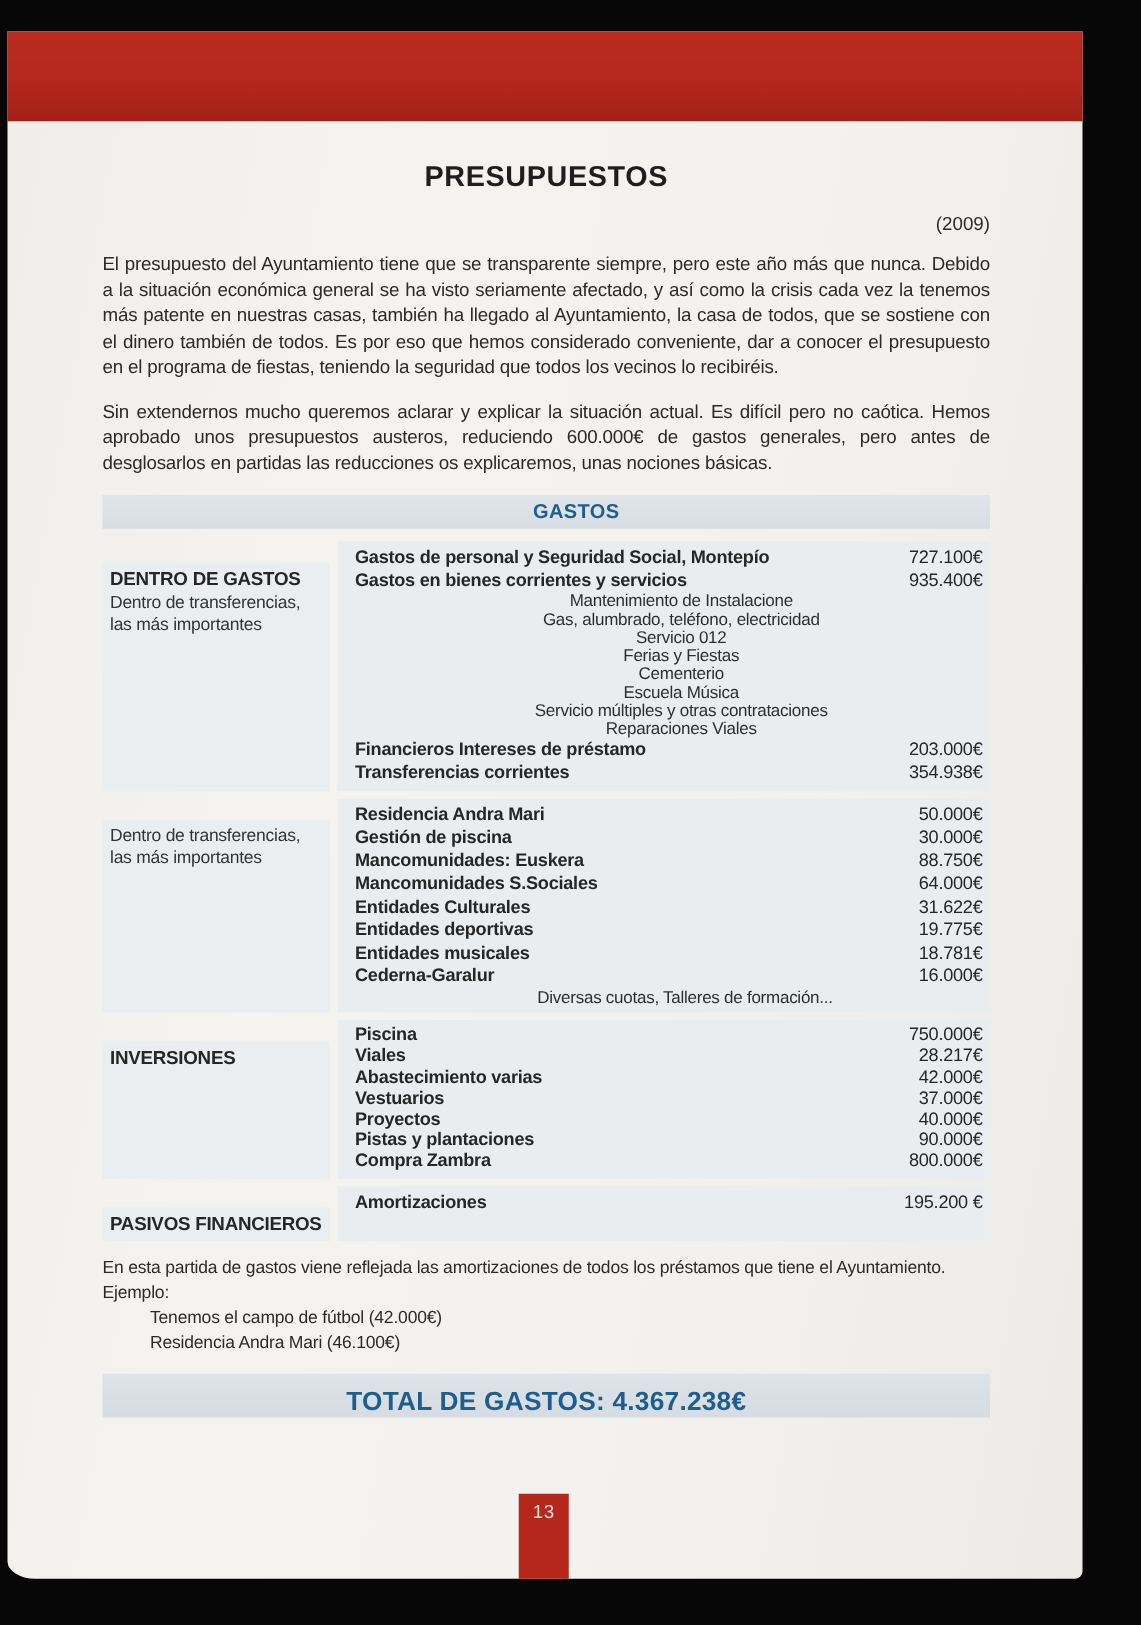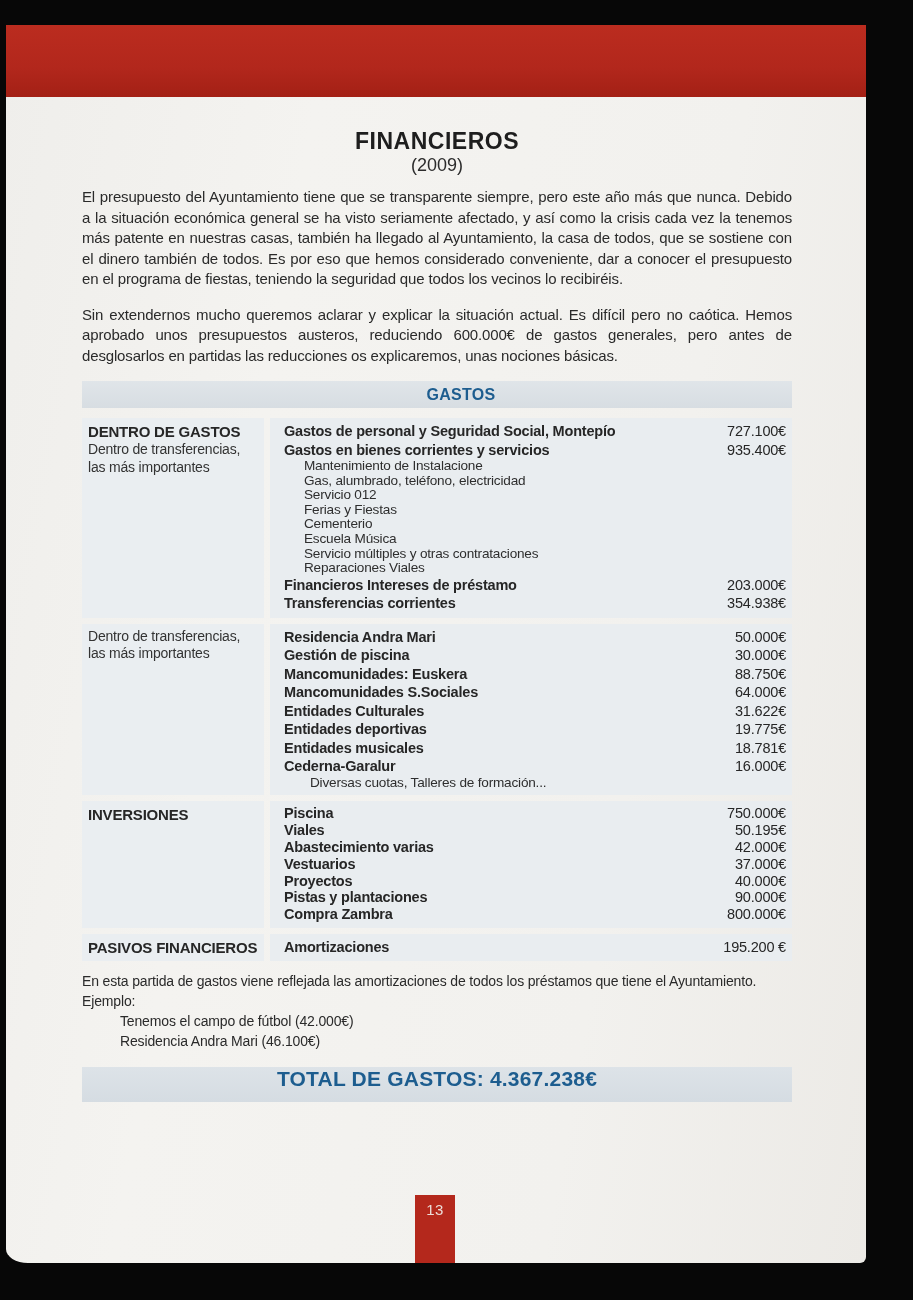--- a/index.html
+++ b/index.html
@@ -22,83 +22,83 @@
     background:linear-gradient(180deg,#bb2c1f 0%,#b2271c 60%,#a32015 100%);
   }
   .content{
     position:absolute;left:76px;top:103px;width:710px;
   }
   .doc-title{
     font-size:23px;font-weight:bold;letter-spacing:.5px;
     text-align:center;line-height:27px;color:#1e1e1e;
   }
   .doc-year{
-    font-size:18px;text-align:center;line-height:20px;margin-top:0;color:#2c2c2c;
+    font-size:15px;text-align:right;line-height:20px;margin-top:15px;color:#2c2c2c;
   }
   .para{
     font-size:15px;line-height:20.5px;text-align:justify;
     letter-spacing:-0.15px;color:#2a2a2a;
   }
   .para1{margin-top:12px;}
   .para2{margin-top:8px;}
   .gastos-bar{
     margin-top:5px;height:27px;
     background:linear-gradient(180deg,#e0e5e9,#d7dde2);
     display:flex;align-items:center;justify-content:center;padding-left:48px;
   }
   .gastos-bar span{
     font-size:16px;font-weight:bold;color:#1d5d8f;letter-spacing:.3px;
   }
   .table{margin-top:10px;}
   .section{display:flex;gap:6px;margin-bottom:6px;}
   .col-left{
     width:182px;flex:0 0 182px;background:#eaeef1;
-    padding:4px 4px 4px 6px;box-sizing:border-box;
+    padding:4px 4px 4px 6px;box-sizing:border-box;margin-top:17px;
   }
   .col-right{
     flex:1;background:#e9edf0;
     padding:4px 6px 5px 14px;box-sizing:border-box;
   }
   .label-bold{font-size:15px;font-weight:bold;line-height:19px;letter-spacing:-0.2px;}
   .label-line{font-size:14px;line-height:17.5px;letter-spacing:-0.2px;color:#333;}
   .row{display:flex;justify-content:space-between;align-items:baseline;}
   .row-text{font-size:14.5px;font-weight:bold;letter-spacing:-0.2px;}
   .row-amount{font-size:14.5px;font-weight:normal;white-space:nowrap;letter-spacing:-0.2px;}
   .sec1 .row-main,.sec2 .row-main,.sec4 .row-main{line-height:18.5px;gap:28px;}
   .sec3 .row-main{line-height:16.8px;}
-  .row-sub{line-height:14.6px;}
+  .row-sub{line-height:14.6px;justify-content:center;}
   .row-sub .row-text{font-weight:normal;font-size:13.6px;padding-left:20px;color:#2e2e2e;}
   .sec2 .row-sub .row-text{padding-left:26px;}
   .note{margin-top:10px;font-size:14px;line-height:20px;letter-spacing:-0.15px;color:#2a2a2a;}
   .note-examples{padding-left:38px;}
   .total-bar{
     margin-top:16px;height:35px;
     background:linear-gradient(180deg,#dde3e8,#d5dce2);
-    display:flex;align-items:flex-start;justify-content:center;
+    display:flex;align-items:flex-end;justify-content:center;
   }
   .total-bar span{
     font-size:21px;font-weight:bold;color:#1d5d8f;letter-spacing:.2px;
   }
   .page-tab{
     position:absolute;left:409px;bottom:0;width:40px;height:68px;
     background:#b4281c;
     display:flex;justify-content:center;
   }
   .page-tab span{
     margin-top:6px;font-size:15px;color:#ecdcd8;letter-spacing:.5px;
   }
 </style>
 </head>
 <body>
 
 <div class="page">
   <div class="red-bar"></div>
 
   <div class="content">
-    <div class="doc-title">FINANCIEROS</div>
+    <div class="doc-title">PRESUPUESTOS</div>
     <div class="doc-year">(2009)</div>
 
     <p class="para para1">El presupuesto del Ayuntamiento tiene que se transparente siempre, pero este año más que nunca. Debido a la situación económica general se ha visto seriamente afectado, y así como la crisis cada vez la tenemos más patente en nuestras casas, también ha llegado al Ayuntamiento, la casa de todos, que se sostiene con el dinero también de todos. Es por eso que hemos considerado conveniente, dar a conocer el presupuesto en el programa de fiestas, teniendo la seguridad que todos los vecinos lo recibiréis.</p>
     <p class="para para2">Sin extendernos mucho queremos aclarar y explicar la situación actual. Es difícil pero no caótica. Hemos aprobado unos presupuestos austeros, reduciendo 600.000€ de gastos generales, pero antes de desglosarlos en partidas las reducciones os explicaremos, unas nociones básicas.</p>
 
     <div class="gastos-bar">
       <span>GASTOS</span>
     </div>
 
     <div class="table">
@@ -198,21 +198,21 @@
           <div class="col-left">
             <div class="label-bold">INVERSIONES</div>
           </div>
           <div class="col-right">
             <div class="row row-main">
               <span class="row-text">Piscina</span>
               <span class="row-amount">750.000€</span>
             </div>
             <div class="row row-main">
               <span class="row-text">Viales</span>
-              <span class="row-amount">50.195€</span>
+              <span class="row-amount">28.217€</span>
             </div>
             <div class="row row-main">
               <span class="row-text">Abastecimiento varias</span>
               <span class="row-amount">42.000€</span>
             </div>
             <div class="row row-main">
               <span class="row-text">Vestuarios</span>
               <span class="row-amount">37.000€</span>
             </div>
             <div class="row row-main">

